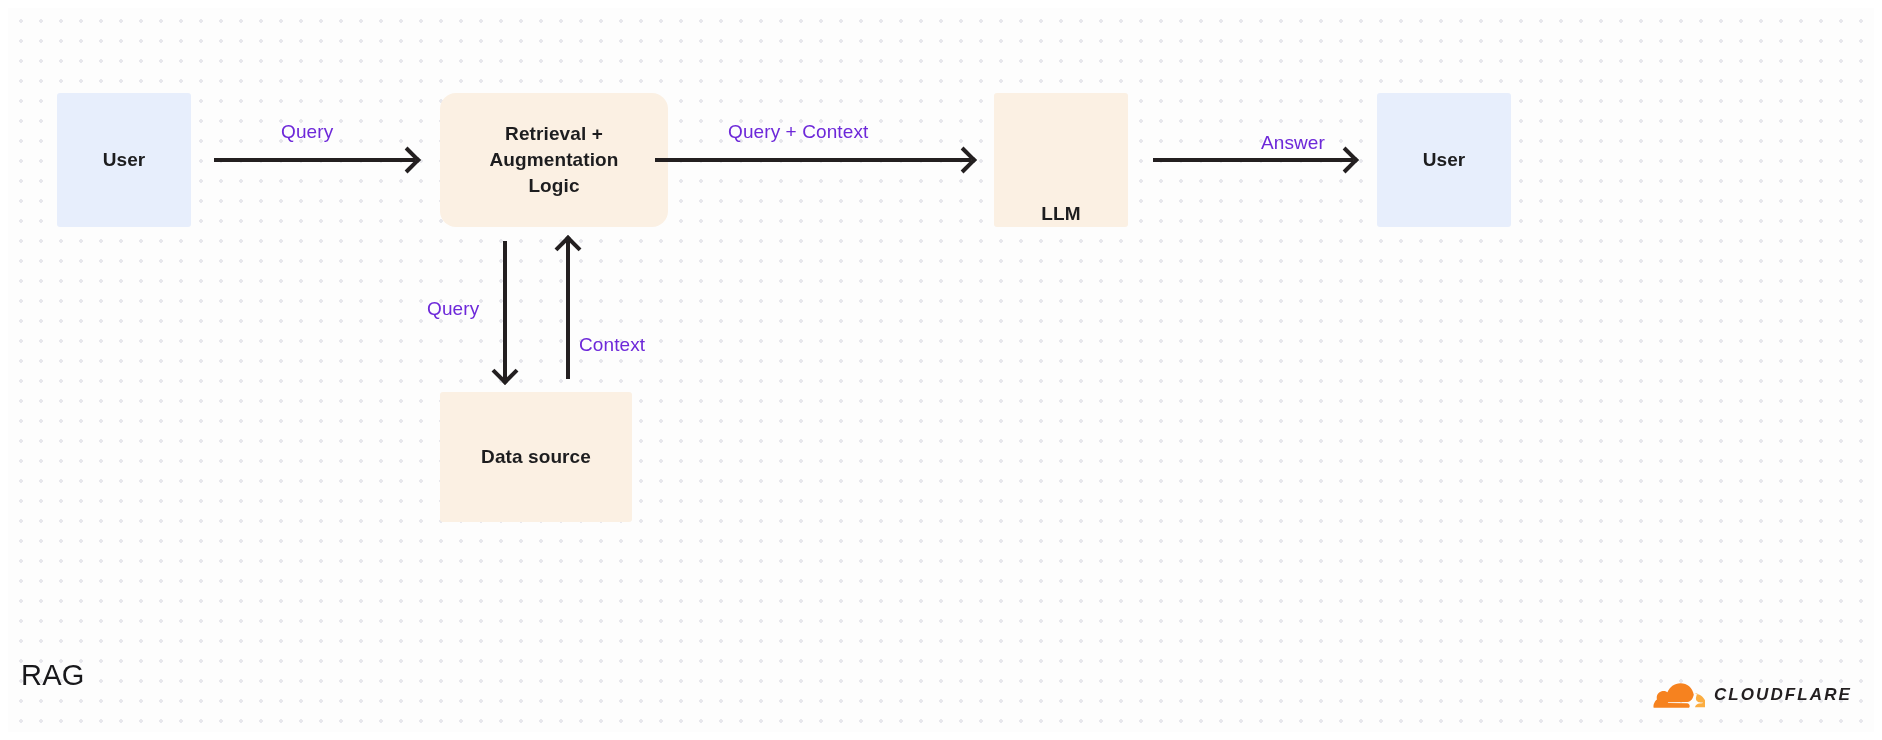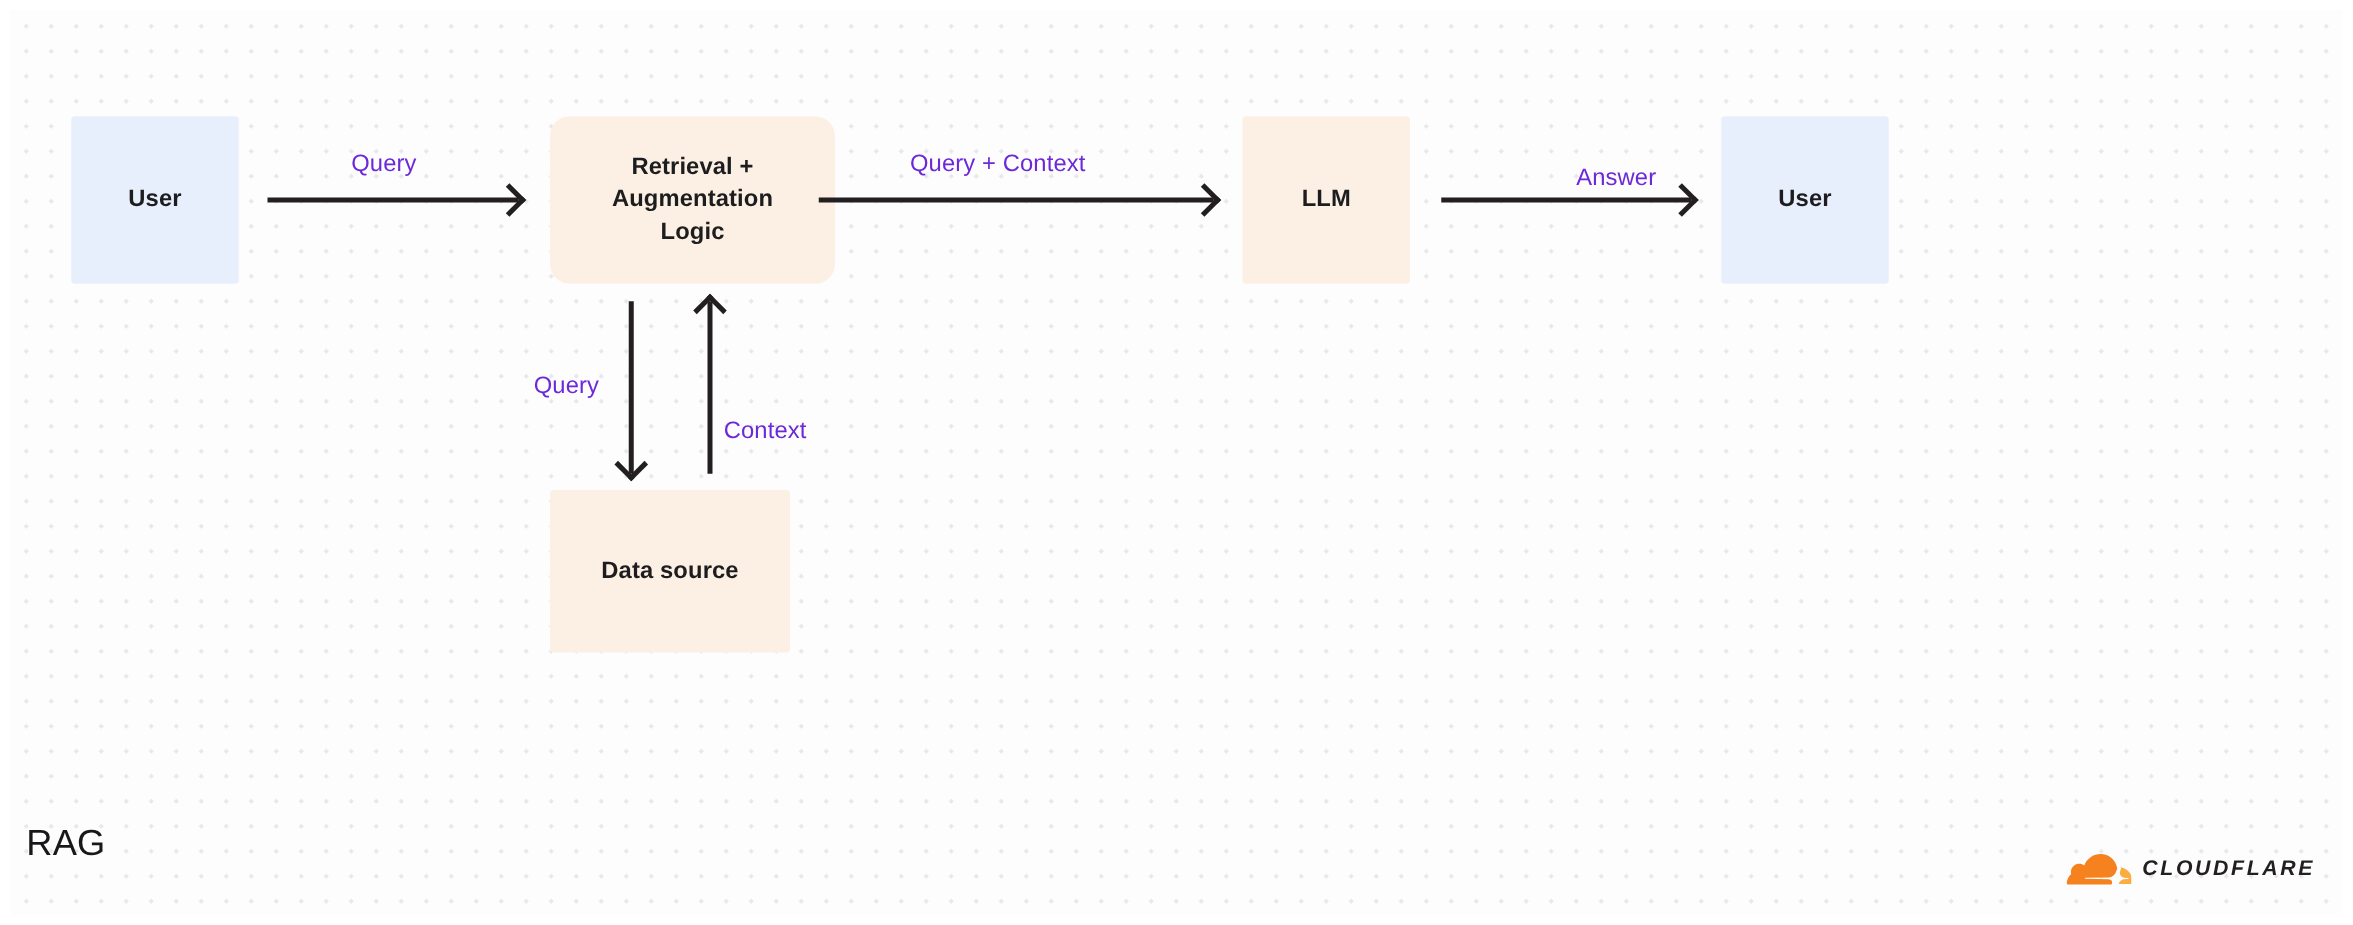--- a/index.html
+++ b/index.html
@@ -142,21 +142,21 @@
   </div>
 
   <div class="node node-cream" style="left:440px; top:93px; width:228px; height:134px;border-radius:16px;">
     <span>
       <span>Retrieval +</span><br>
       <span>Augmentation</span><br>
       <span>Logic</span>
     </span>
   </div>
 
-  <div class="node node-cream" style="left:994px; top:93px; width:134px; height:134px;">
+  <div class="node node-cream" style="left:994px; top:93px; width:134px; height:134px;align-items:flex-end;">
     <span>LLM</span>
   </div>
 
   <div class="node node-user" style="left:1377px; top:93px; width:134px; height:134px;">
     <span>User</span>
   </div>
 
   <div class="node node-cream" style="left:440px; top:392px; width:192px; height:130px;">
     <span>Data source</span>
   </div>

